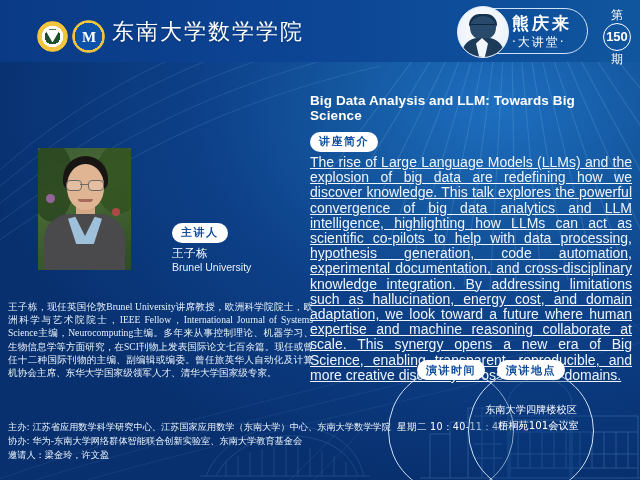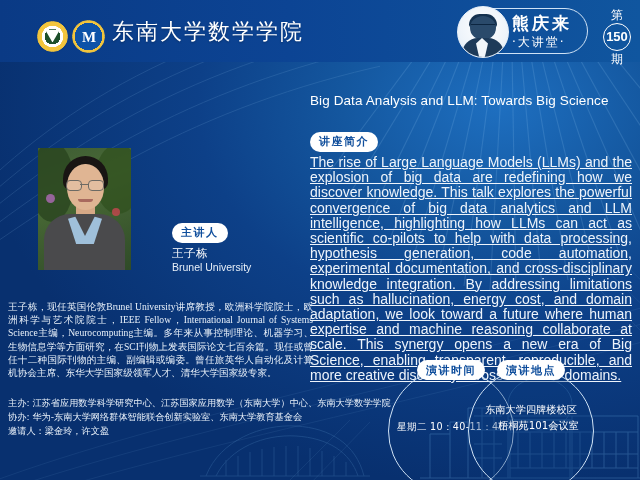--- a/index.html
+++ b/index.html
@@ -60,21 +60,21 @@
   #series-sub{position:absolute;left:512px;top:34px;color:#fff;font-size:12px;letter-spacing:2px;
     font-family:"DejaVu Sans",sans-serif;}
   #issue{position:absolute;left:600px;top:8px;width:34px;text-align:center;color:#fff;}
   #issue .ch{font-size:12px;line-height:14px;display:block;}
   #issue .num{display:block;width:26px;height:26px;line-height:26px;margin:1px auto;
     border:1.6px solid #ffffff;border-radius:50%;font-size:13px;font-weight:bold;
     font-family:"Liberation Sans",sans-serif;}
 
   
   #title{position:absolute;left:310px;top:93px;width:320px;color:#ffffff;
-    font-size:13.5px;font-weight:normal;letter-spacing:.1px;}
+    font-size:13.5px;font-weight:bold;letter-spacing:.1px;}
   .pill{display:inline-block;background:#ffffff;color:#0f4e9c;border-radius:11px;
     padding:2.5px 9px;font-size:11px;font-weight:bold;letter-spacing:1.5px;
     font-family:"DejaVu Sans",sans-serif;white-space:nowrap;}
   #abstract-pill{position:absolute;left:310px;top:131px;}
   #abstract{position:absolute;left:310px;top:155px;width:322px;color:#eef4fb;
     font-size:14px;line-height:15.2px;text-align:justify;text-decoration:underline;}
 
   
   #photo{position:absolute;left:38px;top:148px;width:93px;height:122px;overflow:hidden;
     background:linear-gradient(160deg,#3e5c34 0%,#4a6b36 35%,#2f4a28 100%);}
@@ -99,21 +99,21 @@
   #speaker-name{position:absolute;left:172px;top:246px;color:#ffffff;font-size:11.5px;
     font-family:"DejaVu Sans",sans-serif;letter-spacing:.5px;}
   #speaker-affil{position:absolute;left:172px;top:261px;color:#e7eff8;font-size:10.5px;text-align:right;}
 
   
   #bio{position:absolute;left:8px;top:300px;width:305px;color:#e8f0f9;
     font-size:9.6px;line-height:13.2px;text-align:justify;
     font-family:Liberation Serif, serif;}
 
   
-  #organizers{position:absolute;left:8px;top:396px;width:320px;color:#e9f1fa;
+  #organizers{position:absolute;left:8px;top:420px;width:320px;color:#e9f1fa;
     font-size:9.2px;line-height:14px;font-family:"DejaVu Sans",sans-serif;}
   #organizers div{white-space:nowrap;}
 
   
   .circle{position:absolute;width:126px;height:126px;border-radius:50%;
     border:1.4px solid #cfe2f5;box-sizing:border-box;text-align:center;}
   #circle-time{left:388px;top:368px;}
   #circle-venue{left:468px;top:368px;background:rgba(10,58,122,.35);}
   .circle .pill{position:absolute;left:50%;transform:translateX(-50%);top:-9px;}
   #time-date{position:absolute;left:0;right:0;top:34px;color:#ffd23c;font-size:12.5px;font-weight:bold;

